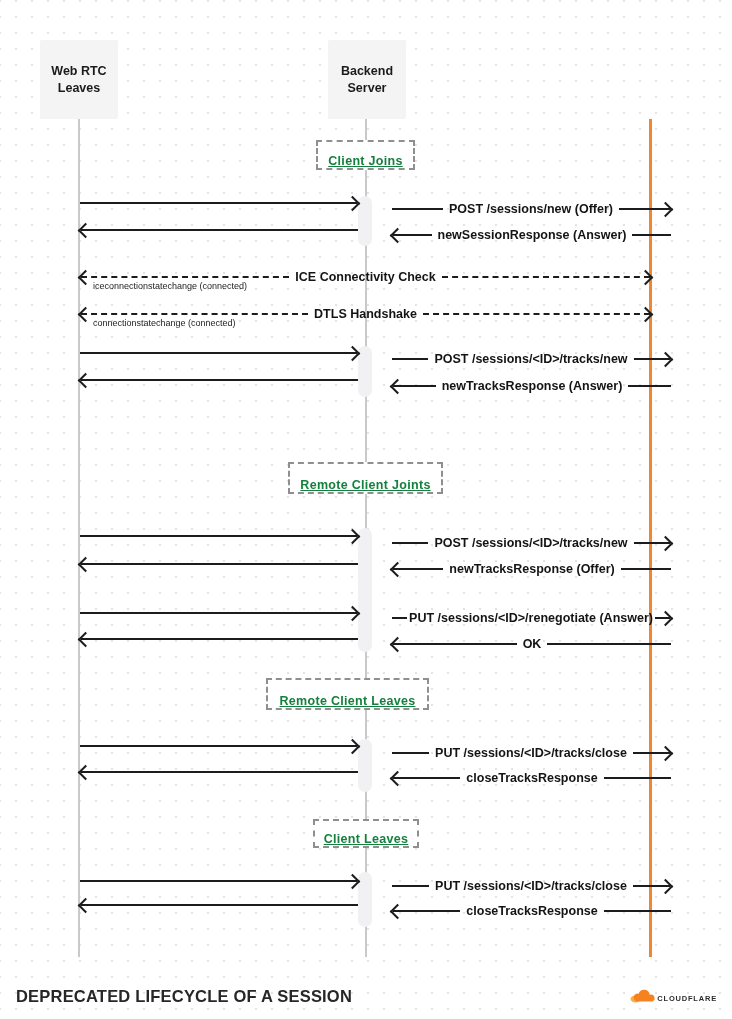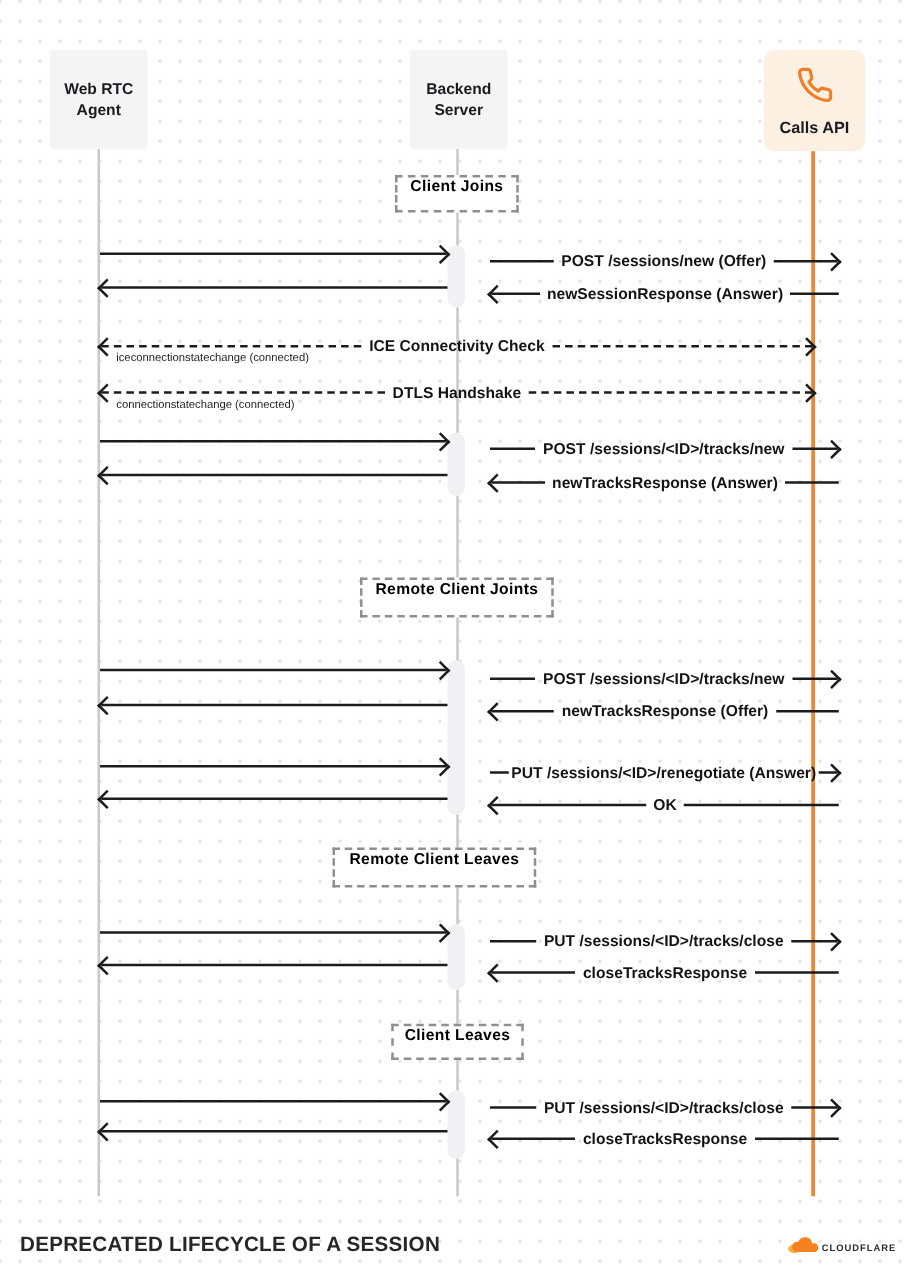--- a/index.html
+++ b/index.html
@@ -12,23 +12,23 @@
     display:flex;align-items:center;justify-content:center;text-align:center;
     font-weight:bold;font-size:12.5px;color:#1b1b1d;line-height:1.35;}
   .actor.calls{background:#fcf0e3;border-radius:8px;flex-direction:column;gap:5px;font-size:13px;padding-top:2px;}
   .actor .alabel{display:block;padding:0 6px;}
   
   .lifeline{position:absolute;top:119px;height:838px;width:2px;background:#c9c9cb;}
   .lifeline.orange{width:3px;background:#ef8632;}
   
   .bar{position:absolute;left:358px;width:14px;border-radius:7px;background:#f1f1f3;}
   
-  .group{position:absolute;border:2px dashed #8f8f8f;background:#ffffff;color:#000000;
-    font-weight:600;font-size:12.5px;letter-spacing:0.3px;display:flex;align-items:flex-start;
-    justify-content:center;white-space:nowrap;box-sizing:border-box;}
+  .group{position:absolute;border:2px dashed #8f8f8f;background:#ffffff;color:#15803d;
+    font-weight:600;font-size:12.5px;letter-spacing:0.3px;display:flex;align-items:flex-end;
+    justify-content:center;white-space:nowrap;box-sizing:border-box;text-decoration:underline;}
   
   .seg{position:absolute;display:flex;align-items:center;height:26px;}
   .seg .ln{flex:1 1 0;min-width:0;height:0;border-top:2.5px solid #1c1c1c;}
   .seg.dash .ln{border-top-style:dashed;}
   .seg .lbl{flex:0 0 auto;font-weight:bold;font-size:12.5px;color:#141414;white-space:nowrap;padding:0 6px;}
   .arrh{flex:0 0 auto;width:9px;height:9px;border-top:2.75px solid #1c1c1c;border-right:2.75px solid #1c1c1c;}
   .arrh.r{transform:rotate(45deg);margin-left:-10px;}
   .arrh.l{transform:rotate(-135deg);margin-right:-10px;}
   .seg.orange .ln{border-color:#ef8a35;}
   .seg.orange .arrh{border-color:#ef8a35;}
@@ -51,32 +51,24 @@
   <div class="lifeline" style="left:365px"></div>
   <div class="lifeline orange" style="left:649px"></div>
 
   <div class="bar" style="top:196px;height:50px"></div>
   <div class="bar" style="top:346px;height:51px"></div>
   <div class="bar" style="top:528px;height:124px"></div>
   <div class="bar" style="top:739px;height:53px"></div>
   <div class="bar" style="top:872px;height:55px"></div>
 
   <div class="actor" style="left:40px;width:78px">
-    <span class="alabel">Web RTC Agent</span>
+    <span class="alabel">Web RTC Leaves</span>
   </div>
   <div class="actor" style="left:328px;width:78px">
     <span class="alabel">Backend Server</span>
-  </div>
-  <div class="actor calls" style="left:611px;width:81px">
-    <span>
-      <svg width="30" height="30" viewBox="0 0 24 24" fill="none" stroke="#ef7f27" stroke-width="2" stroke-linecap="round" stroke-linejoin="round">
-        <path d="M22 16.92v3a2 2 0 0 1-2.18 2 19.79 19.79 0 0 1-8.63-3.07 19.5 19.5 0 0 1-6-6 19.79 19.79 0 0 1-3.07-8.67A2 2 0 0 1 4.11 2h3a2 2 0 0 1 2 1.72 12.84 12.84 0 0 0 .7 2.81 2 2 0 0 1-.45 2.11L8.09 9.91a16 16 0 0 0 6 6l1.27-1.27a2 2 0 0 1 2.11-.45 12.84 12.84 0 0 0 2.81.7A2 2 0 0 1 22 16.92z"></path>
-      </svg>
-    </span>
-    <span class="alabel">Calls API</span>
   </div>
 
   <div class="group" style="left:316px;top:140px;width:99px;height:30px">
     <span>Client Joins</span>
   </div>
   <div class="group" style="left:288px;top:462px;width:155px;height:32px">
     <span>Remote Client Joints</span>
   </div>
   <div class="group" style="left:266px;top:678px;width:163px;height:32px">
     <span>Remote Client Leaves</span>

